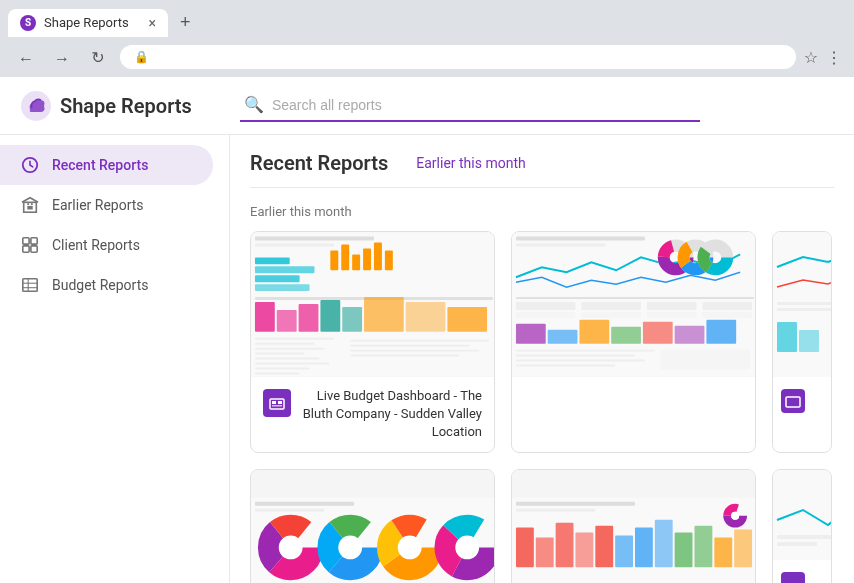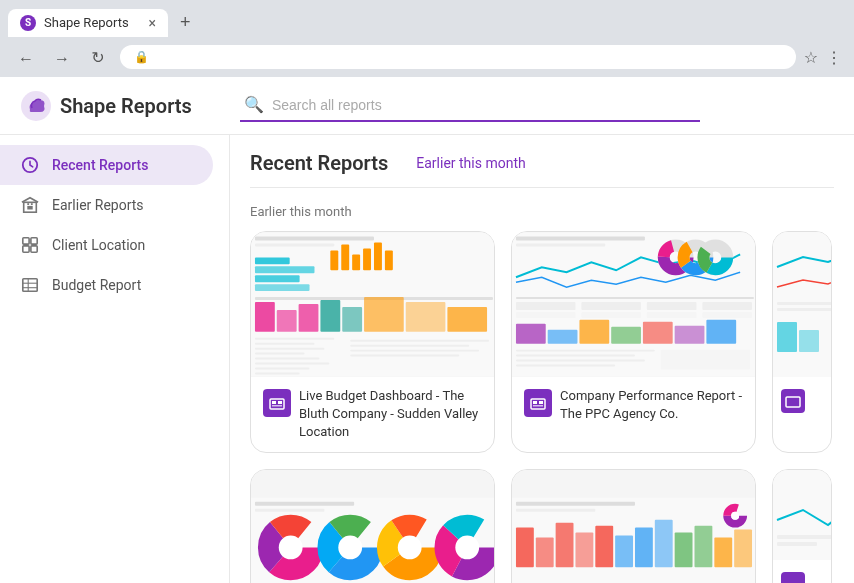--- a/index.html
+++ b/index.html
@@ -46,21 +46,21 @@
     
     .main-content { flex: 1; overflow-y: auto; padding: 16px 20px; }
     .main-header { display: flex; align-items: center; gap: 16px; margin-bottom: 16px; padding-bottom: 12px; border-bottom: 1px solid #e8e8e8; }
     .main-title { font-size: 20px; font-weight: 600; color: #333; }
     .filter-link { font-size: 14px; color: #7b2fbe; cursor: pointer; padding: 4px 12px; border-radius: 16px; }
 
     .section-title { font-size: 13px; color: #777; margin-bottom: 12px; margin-top: 4px; }
 
     
     .cards-grid { display: flex; gap: 16px; flex-wrap: nowrap; overflow: hidden; margin-bottom: 16px; }
-    .report-card { width: 245px; flex-shrink: 0; border: 1px solid #e0e0e0; border-radius: 16px; overflow: hidden; background: white; cursor: pointer; }
+    .report-card { width: 245px; flex-shrink: 0; border: 1px solid #e0e0e0; border-radius: 8px; overflow: hidden; background: white; cursor: pointer; text-align: right; }
     .card-thumbnail { width: 100%; height: 145px; background: #f5f5f5; overflow: hidden; position: relative; }
     .card-footer { display: flex; align-items: flex-start; gap: 8px; padding: 10px 12px; }
     .card-icon { width: 28px; height: 28px; border-radius: 4px; background: #7b2fbe; display: flex; align-items: center; justify-content: center; flex-shrink: 0; margin-top: 2px; }
     .card-icon svg { width: 16px; height: 16px; fill: white; }
     .card-name { font-size: 13px; color: #333; line-height: 1.4; }
 
     
     .thumb-svg { width: 100%; height: 100%; }
   </style>
 </head>
@@ -137,33 +137,33 @@
 
       <div class="sidebar-item">
         <div class="sidebar-icon">
           <svg viewBox="0 0 20 20" width="18" height="18">
             <rect x="2" y="2" width="7" height="7" rx="1" fill="none" stroke="#777" stroke-width="1.8"></rect>
             <rect x="11" y="2" width="7" height="7" rx="1" fill="none" stroke="#777" stroke-width="1.8"></rect>
             <rect x="2" y="11" width="7" height="7" rx="1" fill="none" stroke="#777" stroke-width="1.8"></rect>
             <rect x="11" y="11" width="7" height="7" rx="1" fill="none" stroke="#777" stroke-width="1.8"></rect>
           </svg>
         </div>
-        <span>Client Location</span>
+        <span>Client Reports</span>
       </div>
 
       <div class="sidebar-item">
         <div class="sidebar-icon">
           <svg viewBox="0 0 20 20" width="18" height="18">
             <rect x="2" y="3" width="16" height="14" rx="1" fill="none" stroke="#777" stroke-width="1.8"></rect>
             <line x1="2" y1="8" x2="18" y2="8" stroke="#777" stroke-width="1.2"></line>
             <line x1="2" y1="13" x2="18" y2="13" stroke="#777" stroke-width="1.2"></line>
             <line x1="8" y1="3" x2="8" y2="17" stroke="#777" stroke-width="1.2"></line>
           </svg>
         </div>
-        <span>Budget Report</span>
+        <span>Budget Reports</span>
       </div>
     </nav>
 
     <div class="main-content">
 
       <div class="main-header">
         <h1 class="main-title">Recent Reports</h1>
         <span class="filter-link">Earlier this month</span>
       </div>
 
@@ -271,31 +271,20 @@
               <rect x="132" y="90" width="30" height="22" rx="1" fill="#f44336" opacity="0.6"></rect>
               <rect x="164" y="94" width="30" height="18" rx="1" fill="#9c27b0" opacity="0.5"></rect>
               <rect x="196" y="88" width="30" height="24" rx="1" fill="#2196f3" opacity="0.7"></rect>
 
               <rect x="4" y="118" width="140" height="2" rx="1" fill="#eee"></rect>
               <rect x="4" y="123" width="120" height="2" rx="1" fill="#eee"></rect>
               <rect x="4" y="128" width="130" height="2" rx="1" fill="#eee"></rect>
               <rect x="4" y="133" width="100" height="2" rx="1" fill="#eee"></rect>
               <rect x="150" y="118" width="90" height="20" rx="1" fill="#f5f5f5"></rect>
             </svg>
-          </div>
-          <div class="card-footer">
-            <div class="card-icon" style="background:#7b2fbe;">
-              <svg viewBox="0 0 16 16" width="14" height="14" fill="white">
-                <rect x="1" y="4" width="14" height="10" rx="1" fill="none" stroke="white" stroke-width="1.5"></rect>
-                <rect x="3" y="6" width="4" height="3" fill="white"></rect>
-                <rect x="9" y="6" width="4" height="3" fill="white"></rect>
-                <rect x="3" y="10" width="10" height="1.5" fill="white" opacity="0.7"></rect>
-              </svg>
-            </div>
-            <span class="card-name">Company Performance Report - The PPC Agency Co.</span>
           </div>
         </div>
 
         <div class="report-card" style="width:60px; min-width:60px;">
           <div class="card-thumbnail" style="height:145px; overflow:hidden;">
             <svg viewBox="0 0 245 145" width="245" height="145" xmlns="http://www.w3.org/2000/svg">
               <rect width="245" height="145" fill="#f9f9f9"></rect>
               <polyline points="4,35 30,25 55,30 80,20 105,28" fill="none" stroke="#00bcd4" stroke-width="2"></polyline>
               <polyline points="4,55 30,48 55,52 80,42 105,50" fill="none" stroke="#f44336" stroke-width="1.5"></polyline>
               <rect x="4" y="70" width="100" height="3" rx="1" fill="#eee"></rect>

